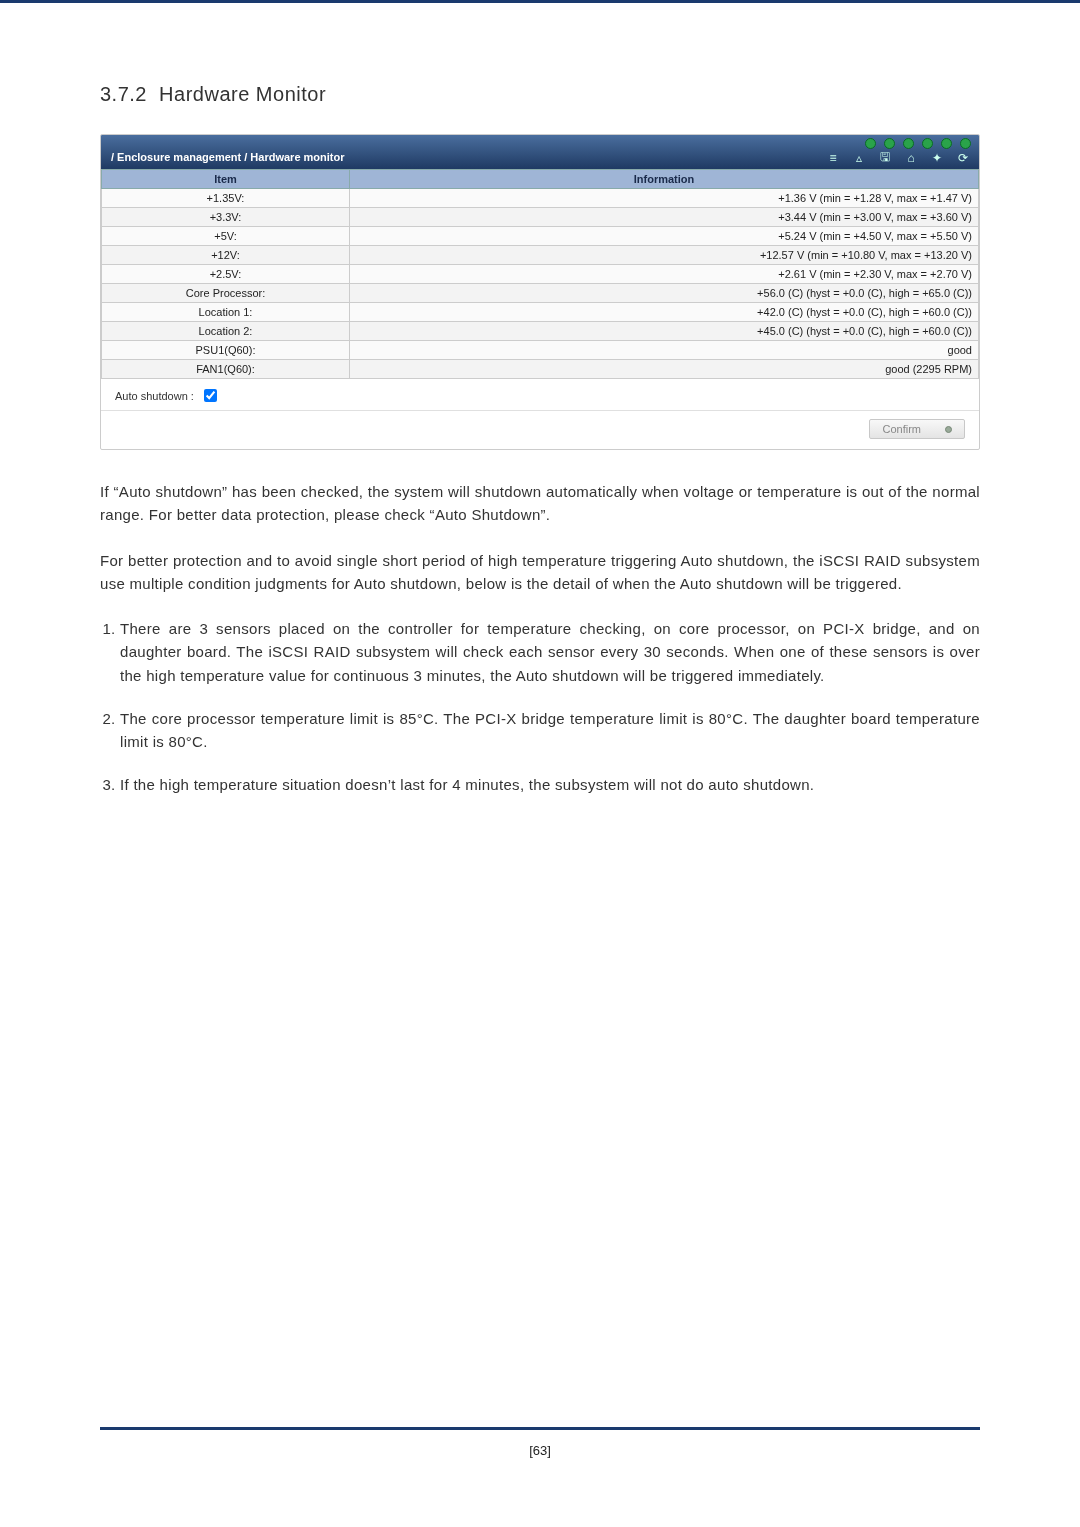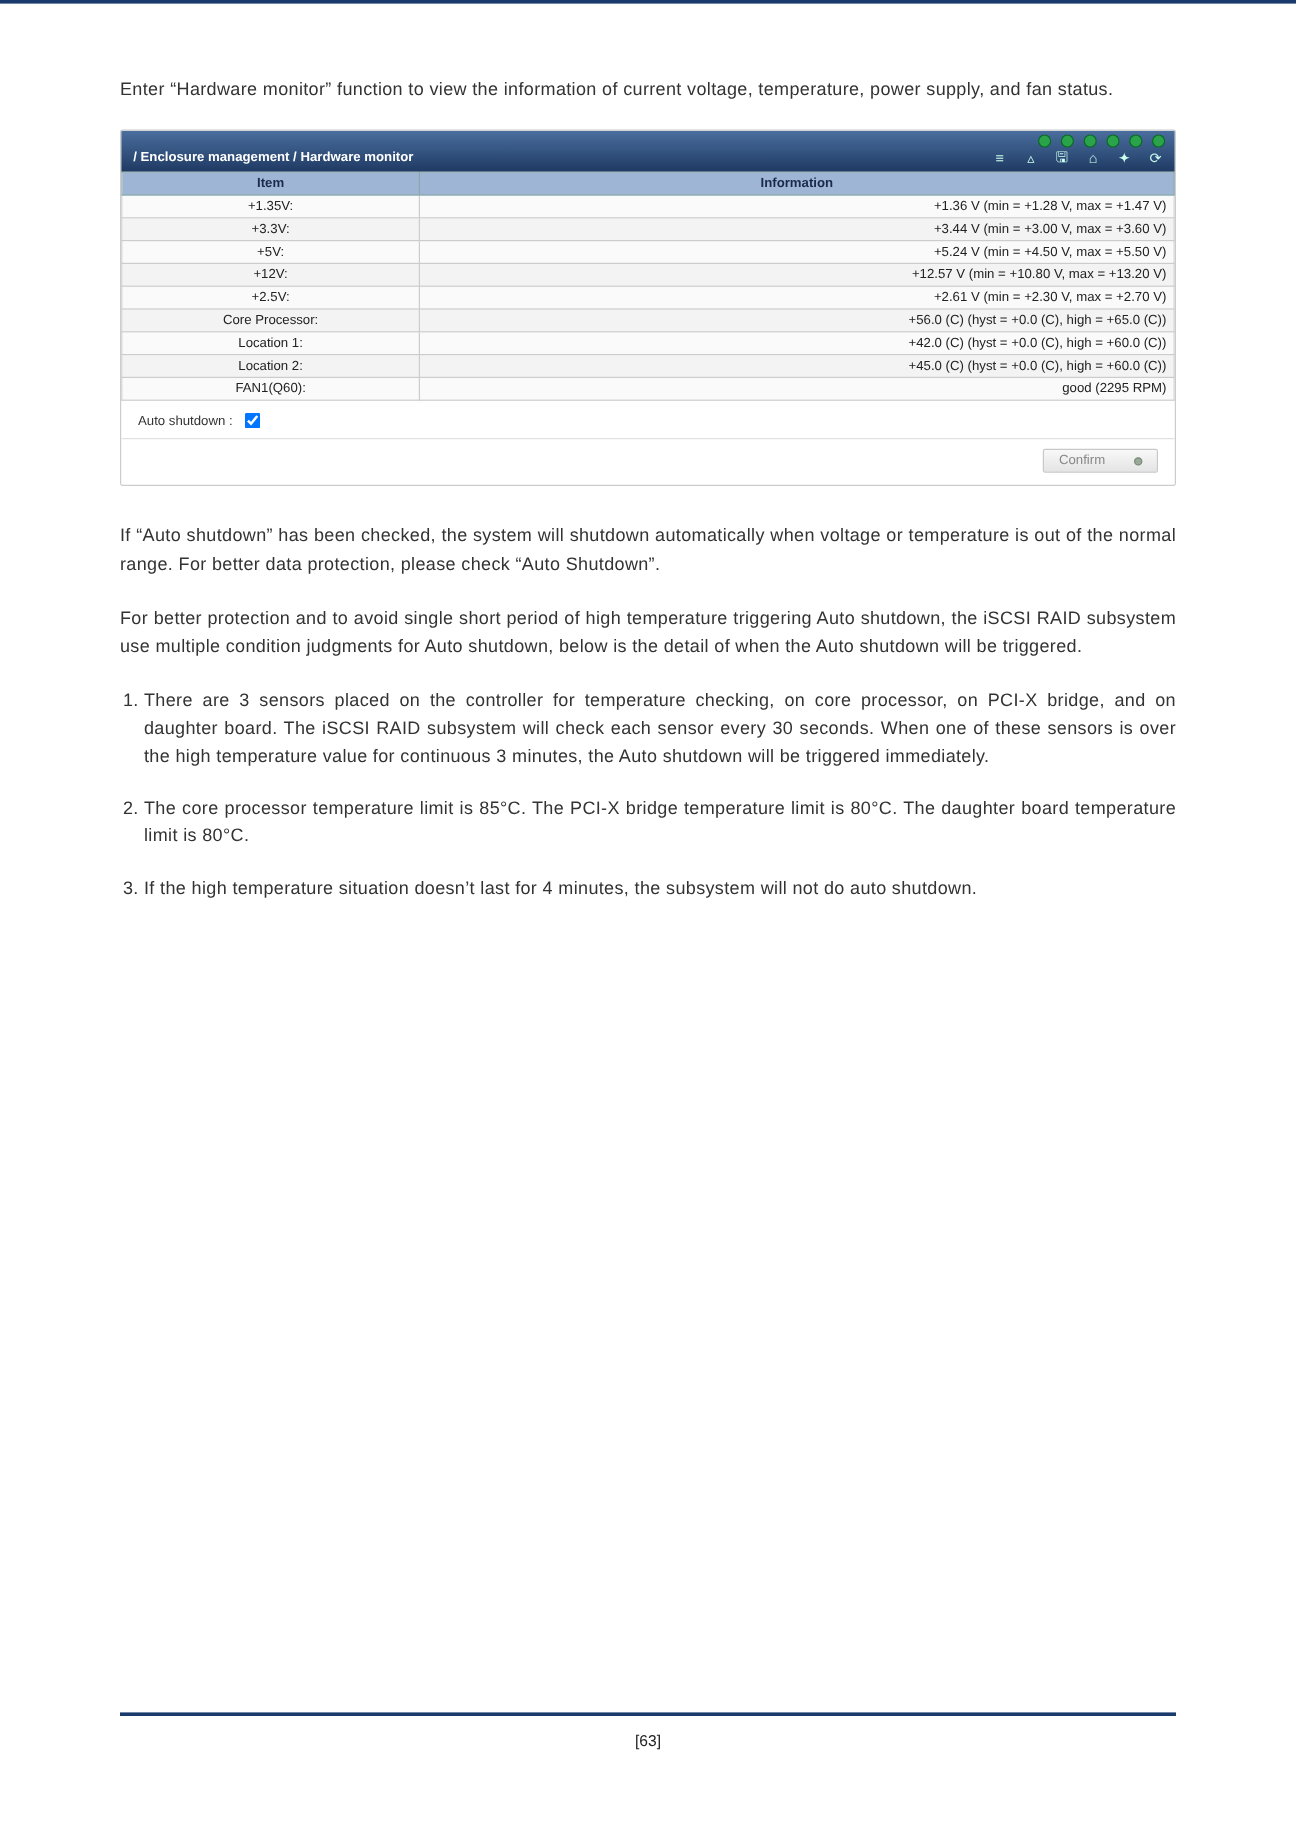--- a/index.html
+++ b/index.html
@@ -148,22 +148,24 @@
     }
     .confirm-btn .mini-dot {
       width: 7px; height: 7px; border-radius: 50%;
       background: #9a9; border: 1px solid #787;
     }
   </style>
 </head>
 <body>
 
 <div class="page">
-
-  <p class="para">Enter “Hardware monitor” function to view the information of current voltage, temperature, power supply, and fan status.</p>
+  <h3>
+    <span>3.7.2</span>&nbsp;&nbsp;<span>Hardware Monitor</span>
+  </h3>
+
 
   <div class="ui-panel">
     <div class="ui-topbar">
       <div class="ui-topbar-icons">
         <span class="dot"></span>
         <span class="dot"></span>
         <span class="dot"></span>
         <span class="dot"></span>
         <span class="dot"></span>
         <span class="dot"></span>
@@ -213,20 +215,24 @@
           </tr>
           <tr>
             <td class="item-cell">Location 1:</td>
             <td>+42.0 (C) (hyst = +0.0 (C), high = +60.0 (C))</td>
           </tr>
           <tr>
             <td class="item-cell">Location 2:</td>
             <td>+45.0 (C) (hyst = +0.0 (C), high = +60.0 (C))</td>
           </tr>
           <tr>
+            <td class="item-cell">PSU1(Q60):</td>
+            <td>good</td>
+          </tr>
+          <tr>
             <td class="item-cell">FAN1(Q60):</td>
             <td>good (2295 RPM)</td>
           </tr>
         </tbody>
     </table>
 
     <div class="ui-lower">
       <label>Auto shutdown :</label>
       <input type="checkbox" id="auto-shutdown-cb" checked="" style="">
     </div>

